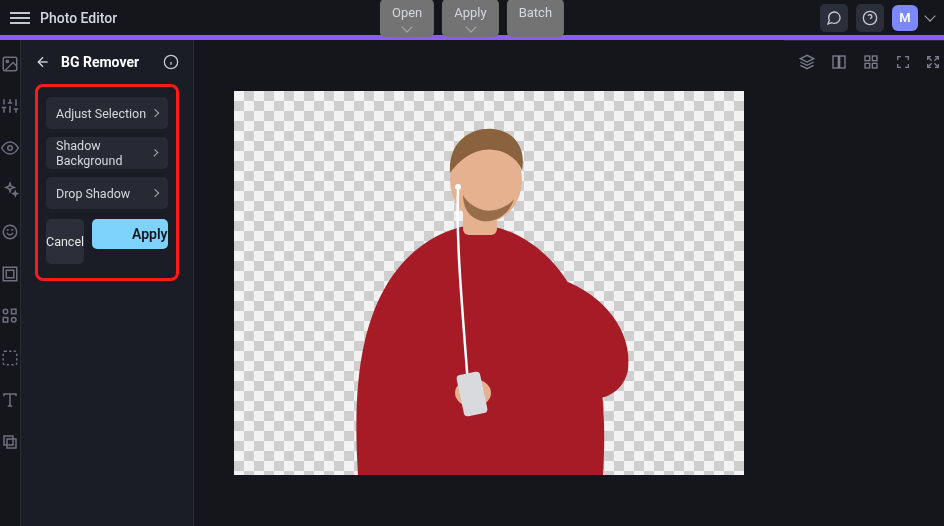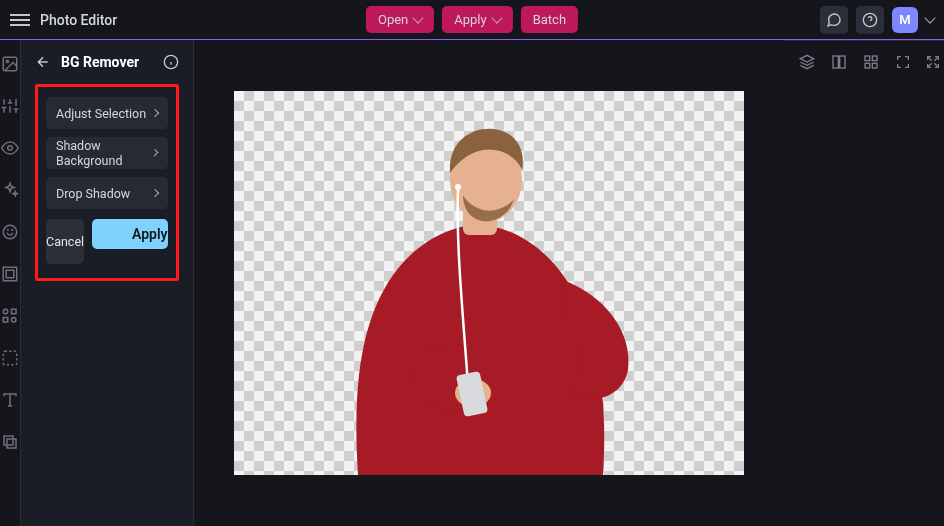--- a/index.html
+++ b/index.html
@@ -1,40 +1,40 @@
 <!DOCTYPE html>
 <html><head>
 <meta charset="utf-8">
 <style>
   * { margin:0; padding:0; box-sizing:border-box; font-family:-apple-system,BlinkMacSystemFont,"Segoe UI",Roboto,sans-serif; }
   html,body { width:944px; height:526px; overflow:hidden; background:#14161c; color:#d4d7dd; }
   .app { display:flex; flex-direction:column; height:100%; }
   
-  .topbar { height:40px; display:flex; align-items:center; padding:0 10px; background:#14161c; border-bottom:1px solid #8b5cf6; justify-content:space-between; }
+  .topbar { height:40px; display:flex; align-items:center; padding:0 10px; background:#14161c; border-bottom:5px solid #8b5cf6; justify-content:space-between; }
   .topbar-left { display:flex; align-items:center; gap:10px; }
   .menu-btn { width:20px; height:20px; display:flex; flex-direction:column; justify-content:center; gap:3px; cursor:pointer; }
   .menu-btn span { height:2px; background:#c4c7cf; display:block; }
   .app-title { font-size:14px; color:#d4d7dd; font-weight:500; }
   .topbar-center { display:flex; gap:8px; position:absolute; left:50%; transform:translateX(-50%); }
-  .btn { background:#be185d; color:#d4d7dd; border:none; border-radius:5px; padding:6px 12px; font-size:13px; display:flex; align-items:center; gap:6px; cursor:pointer; }
+  .btn { background:#737373; color:#d4d7dd; border:none; border-radius:5px; padding:6px 12px; font-size:13px; display:flex; align-items:center; gap:6px; cursor:pointer;flex-direction:column; }
   .chev-down { width:8px; height:8px; border-right:1.5px solid #aaa; border-bottom:1.5px solid #aaa; transform:rotate(45deg); margin-top:-3px; }
   .topbar-right { display:flex; align-items:center; gap:8px; }
   .icon-btn { width:28px; height:28px; display:flex; align-items:center; justify-content:center; background:#2c2f3a; border-radius:5px; cursor:pointer; }
   .avatar { width:26px; height:26px; border-radius:6px; background:#7d87ff; color:#fff; display:flex; align-items:center; justify-content:center; font-size:13px; font-weight:600; }
 
   
   .body { flex:1; display:flex; min-height:0; }
   .toolrail { width:38px; background:#14161c; border-right:1px solid #2a2d36; display:flex; flex-direction:column; align-items:center; padding-top:14px; gap:22px; }
   .rail-item { width:20px; height:20px; display:flex; align-items:center; justify-content:center; cursor:pointer; opacity:.6; }
 
   
   .panel { width:228px; background:#1a1d25; border-right:1px solid #2a2d36; padding:14px 14px; }
   .panel-head { display:flex; align-items:center; gap:10px; margin-bottom:14px; }
   .panel-title { font-weight:700; font-size:14px; color:#fff; flex:1; }
-  .highlight-box { border:3px solid #ff1a1a; padding:10px 8px 14px; border-radius:2px; }
+  .highlight-box { border:3px solid #ff1a1a; padding:10px 8px 14px; border-radius:8px; }
   .option-row { background:#272a34; border-radius:5px; height:32px; display:flex; align-items:center; justify-content:space-between; padding:0 10px; font-size:12.5px; margin-bottom:8px; cursor:pointer; }
   .chev-right { width:6px; height:6px; border-top:1.5px solid #aaa; border-right:1.5px solid #aaa; transform:rotate(45deg); }
   .action-row { display:flex; gap:8px; margin-top:10px; }
   .btn-cancel { flex:1; background:#2c2f3a; border:none; color:#e5e5e5; border-radius:5px; height:45px; font-size:12.5px; cursor:pointer; }
   .btn-apply { flex:1; background:#7dd3fc; border:none; color:#13151b; border-radius:5px; height:30px; font-size:14px; font-weight:600; cursor:pointer;padding-left:40px; }
 
   
   .canvas-wrap { flex:1; display:flex; flex-direction:row; }
   .canvas { flex:1; display:flex; align-items:center; justify-content:center; padding:30px 40px; }
   .checker {

